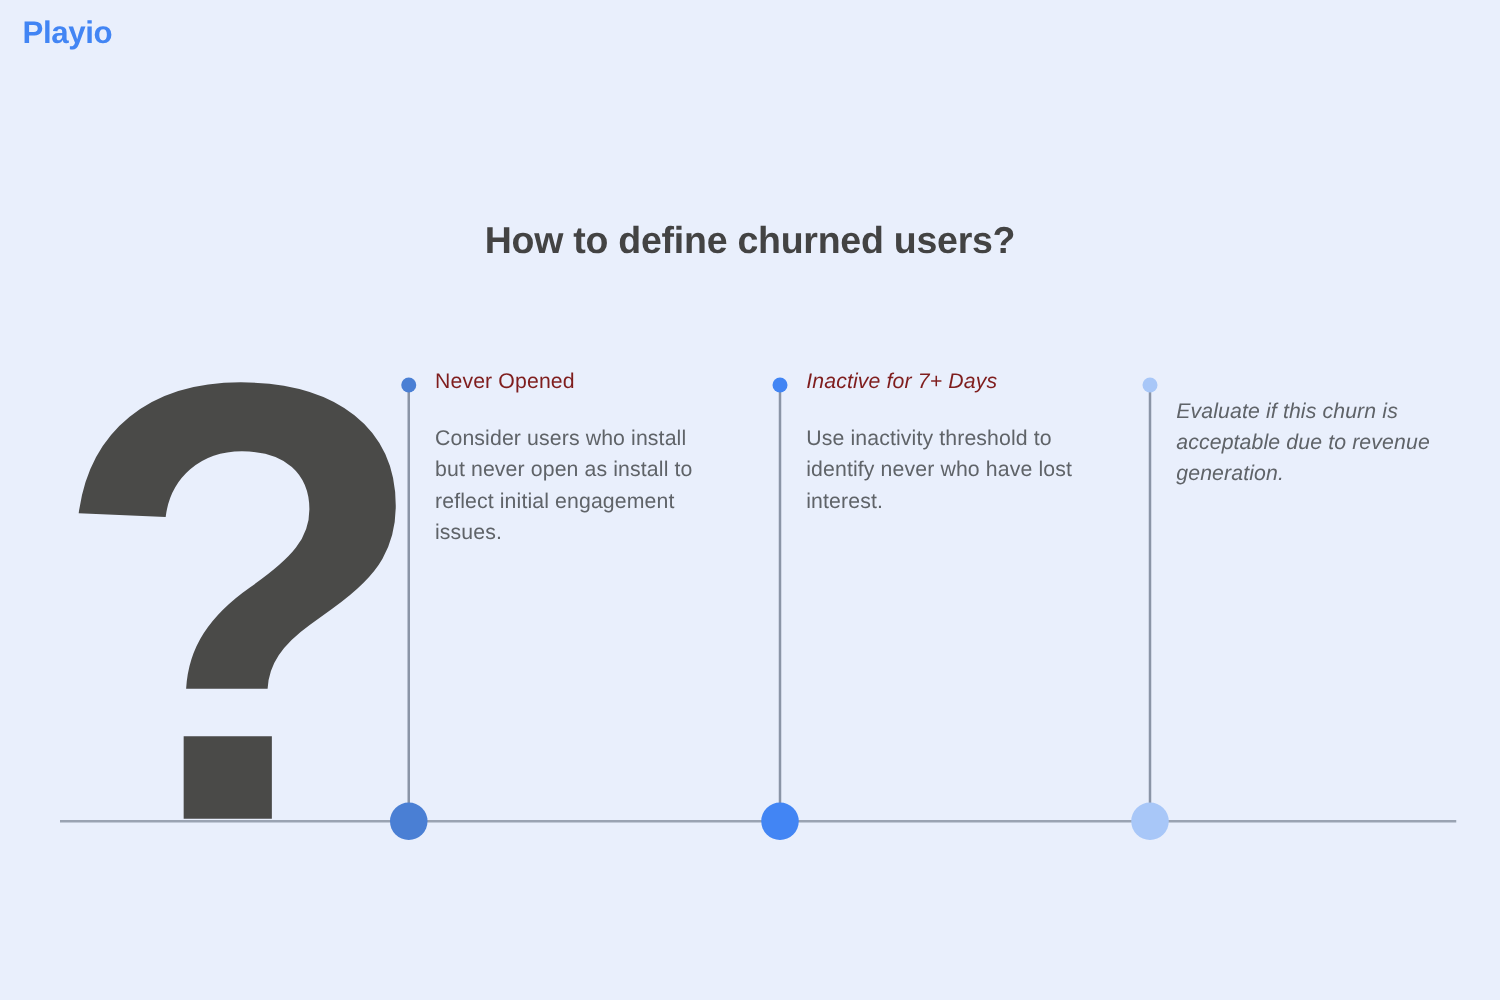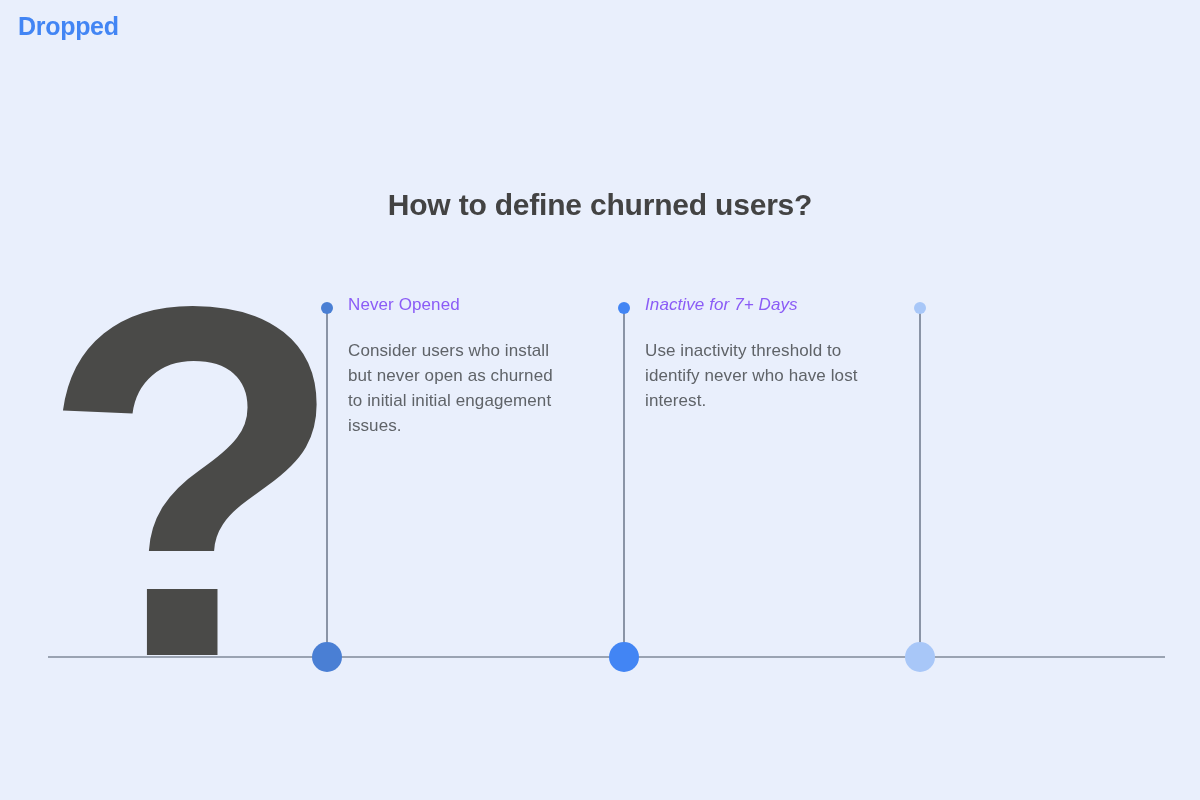--- a/index.html
+++ b/index.html
@@ -25,21 +25,21 @@
     letter-spacing: -0.3px;
     color: #4285f4;
     line-height: 1;
     user-select: none;
   }
 
   
   .headline {
     position: absolute;
     left: 0;
-    top: 188px;
+    top: 176px;
     width: 1200px;
     text-align: center;
     font-size: 30px;
     font-weight: bold;
     color: #434343;
     letter-spacing: -0.2px;
   }
 
   
   .qmark-wrap {
@@ -110,70 +110,71 @@
     border-radius: 50%;
   }
   .tl-text {
     position: absolute;
     left: 22px;
     top: -6px;
     width: 232px;
   }
   .tl-heading {
     font-size: 17px;
-    color: #8b5cf6;
+    color: #7f1d1d;
     line-height: 22px;
     letter-spacing: 0.1px;
   }
   .tl-desc {
     margin-top: 22px;
     font-size: 17px;
     color: #5f6368;
     line-height: 25px;
     letter-spacing: 0.1px;
   }
   .w-narrow { width: 222px; }
   .w-wide   { width: 226px; font-style: italic; }
 </style>
 </head>
 <body style="background: rgb(233, 239, 252);">
 
-<div class="brand" style="color: rgb(66, 133, 244);">Dropped</div>
+<div class="brand" style="color: rgb(66, 133, 244);">Playio</div>
 
 <div class="headline" style="color: rgb(67, 67, 67);">How to define churned users?</div>
 
 <div class="qmark-wrap">
   <div class="qmark-glyph" style="color: rgb(74, 74, 72);">?</div>
 </div>
 
 <div class="baseline" style="background: rgb(154, 163, 178);"></div>
 
 <div class="timeline">
 
   <div class="tl-item" id="item-0" style="left: 326px;">
     <div class="tl-stem" style="background: rgb(138, 148, 166);"></div>
     <div class="tl-topdot" style="background: rgb(74, 127, 212);"></div>
     <div class="tl-basedot" style="background: rgb(74, 127, 212);"></div>
     <div class="tl-text">
       <div class="tl-heading w-narrow">Never Opened</div>
-      <div class="tl-desc w-narrow">Consider users who install but never open as churned to initial initial engagement issues.</div>
+      <div class="tl-desc w-narrow">Consider users who install but never open as install to reflect initial engagement issues.</div>
     </div>
   </div>
 
   <div class="tl-item" id="item-1" style="left: 623px;">
     <div class="tl-stem" style="background: rgb(138, 148, 166);"></div>
     <div class="tl-topdot" style="background: rgb(66, 133, 244);"></div>
     <div class="tl-basedot" style="background: rgb(66, 133, 244);"></div>
     <div class="tl-text">
       <div class="tl-heading w-wide">Inactive for 7+ Days</div>
       <div class="tl-desc w-narrow">Use inactivity threshold to identify never who have lost interest.</div>
     </div>
   </div>
 
   <div class="tl-item" id="item-2" style="left: 919px;">
     <div class="tl-stem" style="background: rgb(138, 148, 166);"></div>
     <div class="tl-topdot" style="background: rgb(168, 199, 248);"></div>
     <div class="tl-basedot" style="background: rgb(168, 199, 248);"></div>
     <div class="tl-text">
+      <div class="tl-desc w-wide">Evaluate if this churn is acceptable due to revenue generation.</div>
     </div>
   </div>
 
 </div>
 
 </body></html>

